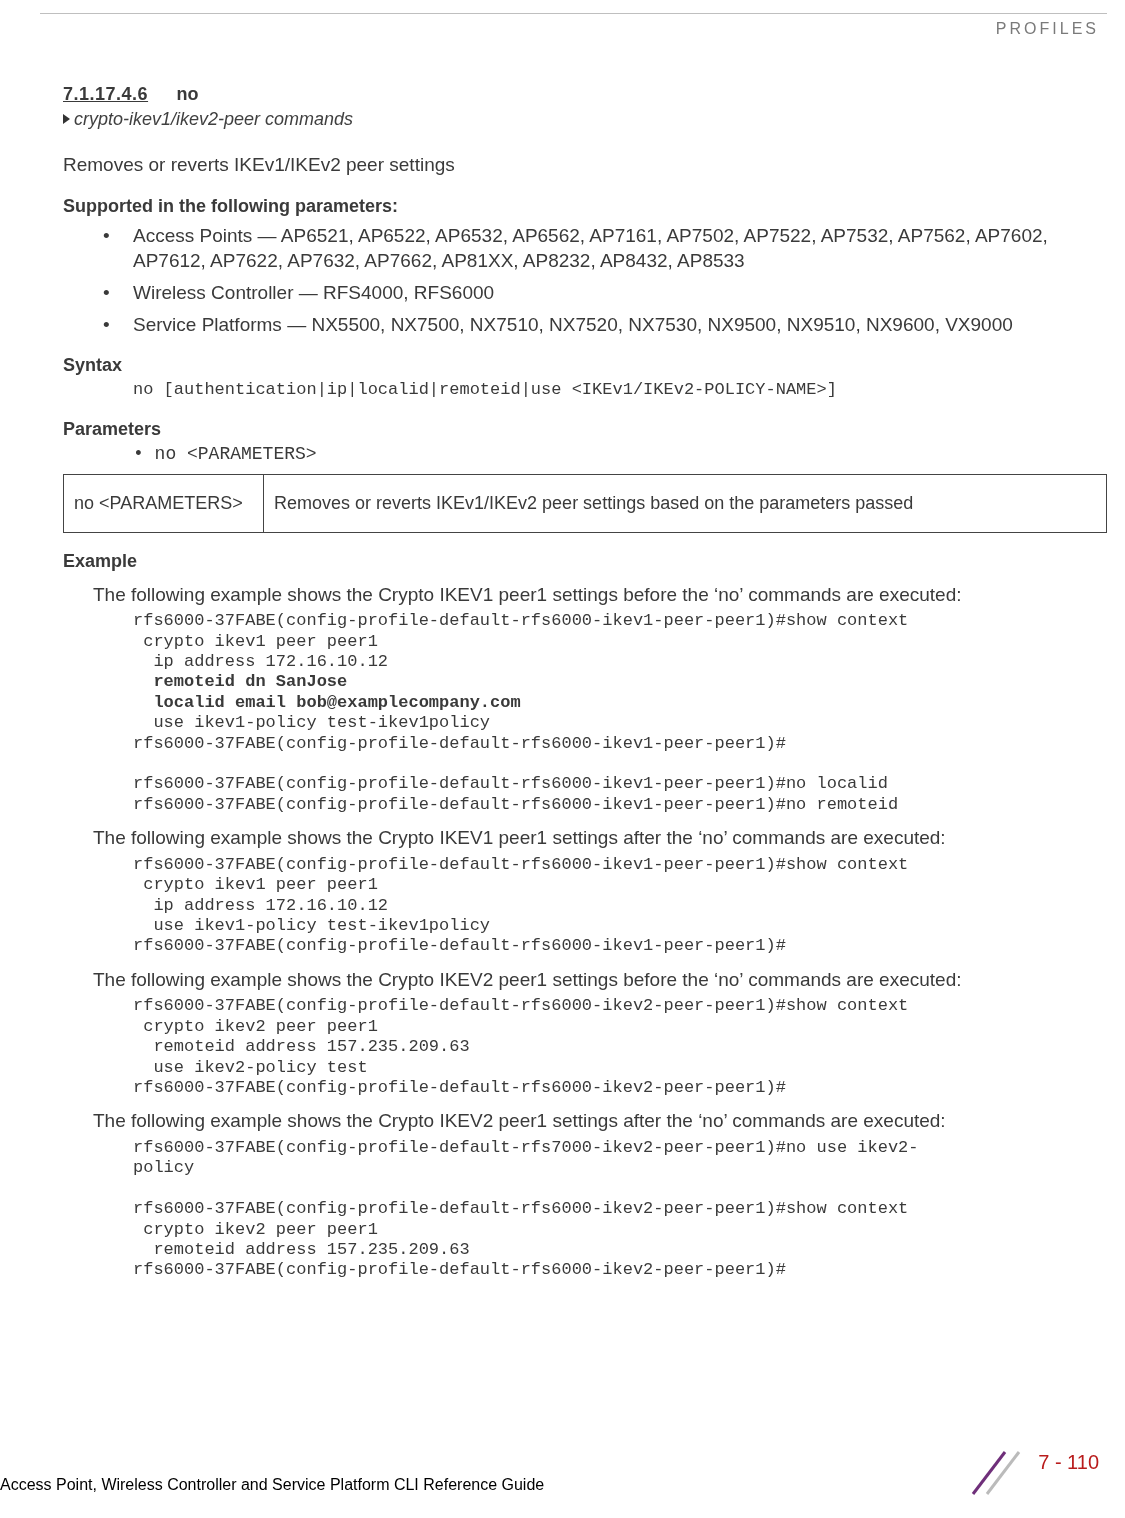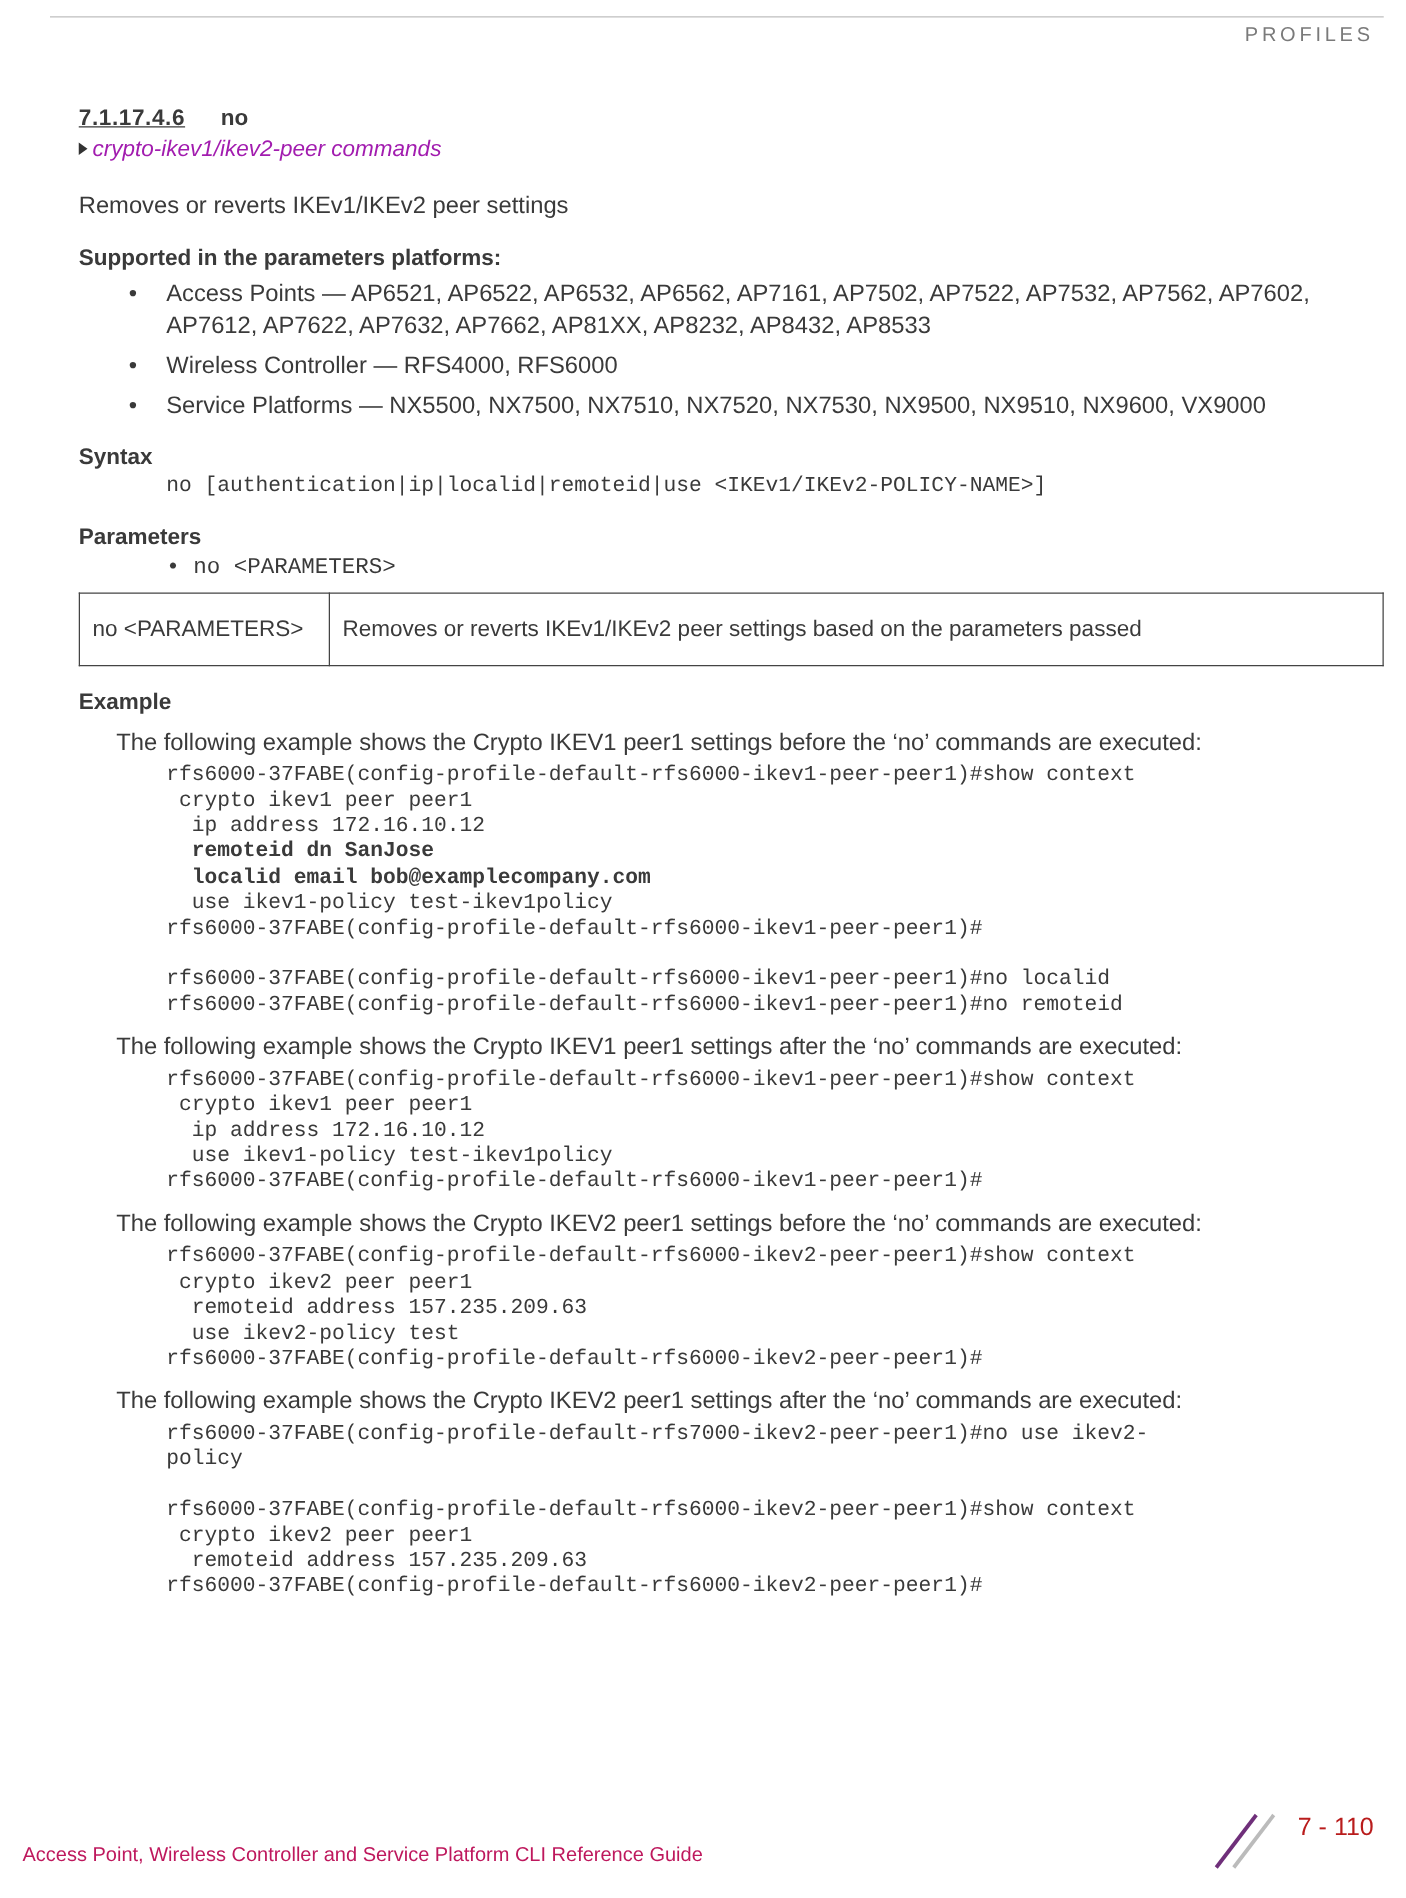--- a/index.html
+++ b/index.html
@@ -4,34 +4,34 @@
 <style>
   * { box-sizing: border-box; margin: 0; padding: 0; }
   html, body { width: 1125px; height: 1518px; background: #fff; font-family: "Helvetica Neue", Arial, sans-serif; color: #3a3a3a; }
   body { position: relative; }
   .topline { position: absolute; top: 13px; left: 40px; right: 18px; height: 1px; background: #bfbfbf; }
   .topright { position: absolute; top: 20px; right: 26px; font-size: 16px; letter-spacing: 3px; color: #7a7a7a; }
   .content { position: absolute; top: 84px; left: 63px; right: 18px; }
   .sectionnum { font-size: 18px; font-weight: 700; letter-spacing: 0.5px; display: inline-block; margin-right: 12px; text-decoration: underline; }
   .sectiontitle { font-size: 18px; font-weight: 700; display: inline-block; margin-left: 12px; }
   .sectrow { margin-bottom: 4px; }
-  .crumb { color: #a21caf; font-style: italic; font-size: 18px; }
+  .crumb { color: #404040; font-style: italic; font-size: 18px; }
   .pointer { display: inline-block; width: 0; height: 0; border-top: 5px solid transparent; border-bottom: 5px solid transparent; border-left: 7px solid #333; margin-right: 4px; vertical-align: 1px; }
   .para { font-size: 19px; margin-top: 22px; line-height: 1.35; }
   .subhead { font-weight: 700; font-size: 18px; margin-top: 18px; }
   ul.bullets { list-style: none; margin-top: 6px; }
   ul.bullets > li { font-size: 19px; line-height: 1.35; padding-left: 70px; position: relative; margin-bottom: 6px; }
   ul.bullets > li::before { content: "•"; position: absolute; left: 40px; top: 0; }
   .codeblock { font-family: "Courier New", monospace; font-size: 17px; white-space: pre; margin-left: 70px; margin-top: 4px; line-height: 1.2; }
   .paraminner { margin-left: 70px; margin-top: 4px; font-size: 18px; }
   table.paramtable { border-collapse: collapse; width: 100%; margin-top: 10px; }
   table.paramtable td { border: 1px solid #444; padding: 18px 10px; font-size: 18px; vertical-align: top; }
   .extext { font-size: 19px; margin-left: 30px; margin-top: 10px; line-height: 1.35; }
   .footer { position: absolute; left: 0; right: 0; bottom: 24px; }
-  .footline { font-size: 16px; color: #be185d; padding-left: 18px; }
+  .footline { font-size: 16px; color: #000000; }
   .slash { position: absolute; right: 90px; bottom: -2px; width: 70px; height: 46px; }
   .slash svg { width: 70px; height: 46px; }
   .pagenum { position: absolute; right: 26px; bottom: 20px; font-size: 20px; color: #b91c1c; }
   .mono { font-family: "Courier New", monospace; }
   .boldmono { font-family: "Courier New", monospace; font-weight: 700; }
 </style>
 </head>
 <body>
 
 <div class="topline"></div>
@@ -43,21 +43,21 @@
     <span class="sectionnum">7.1.17.4.6</span>
     <span class="sectiontitle">no</span>
   </div>
 
   <div>
     <span class="pointer"></span><span class="crumb">crypto-ikev1/ikev2-peer commands</span>
   </div>
 
   <div class="para">Removes or reverts IKEv1/IKEv2 peer settings</div>
 
-  <div class="subhead">Supported in the parameters platforms:</div>
+  <div class="subhead">Supported in the following parameters:</div>
   <ul class="bullets">
     <li>Access Points — AP6521, AP6522, AP6532, AP6562, AP7161, AP7502, AP7522, AP7532, AP7562, AP7602, AP7612, AP7622, AP7632, AP7662, AP81XX, AP8232, AP8432, AP8533</li>
     <li>Wireless Controller — RFS4000, RFS6000</li>
     <li>Service Platforms — NX5500, NX7500, NX7510, NX7520, NX7530, NX9500, NX9510, NX9600, VX9000</li>
   </ul>
 
   <div class="subhead">Syntax</div>
   <div class="codeblock">no [authentication|ip|localid|remoteid|use &lt;IKEv1/IKEv2-POLICY-NAME&gt;]</div>
 
   <div class="subhead">Parameters</div>

